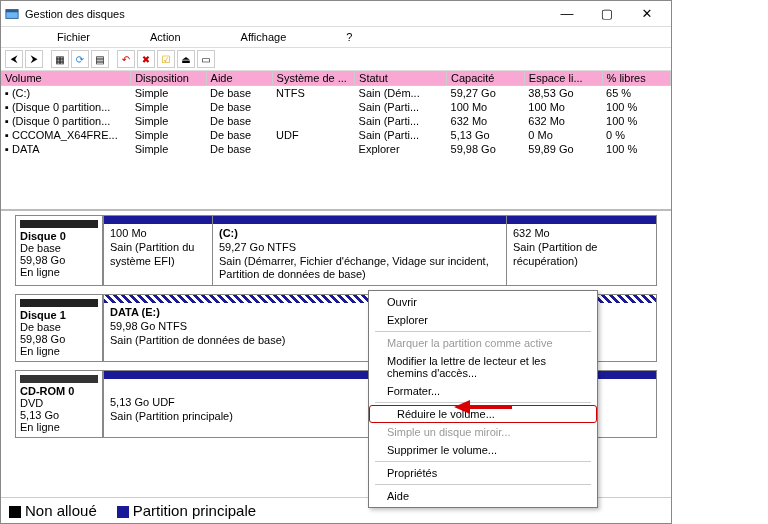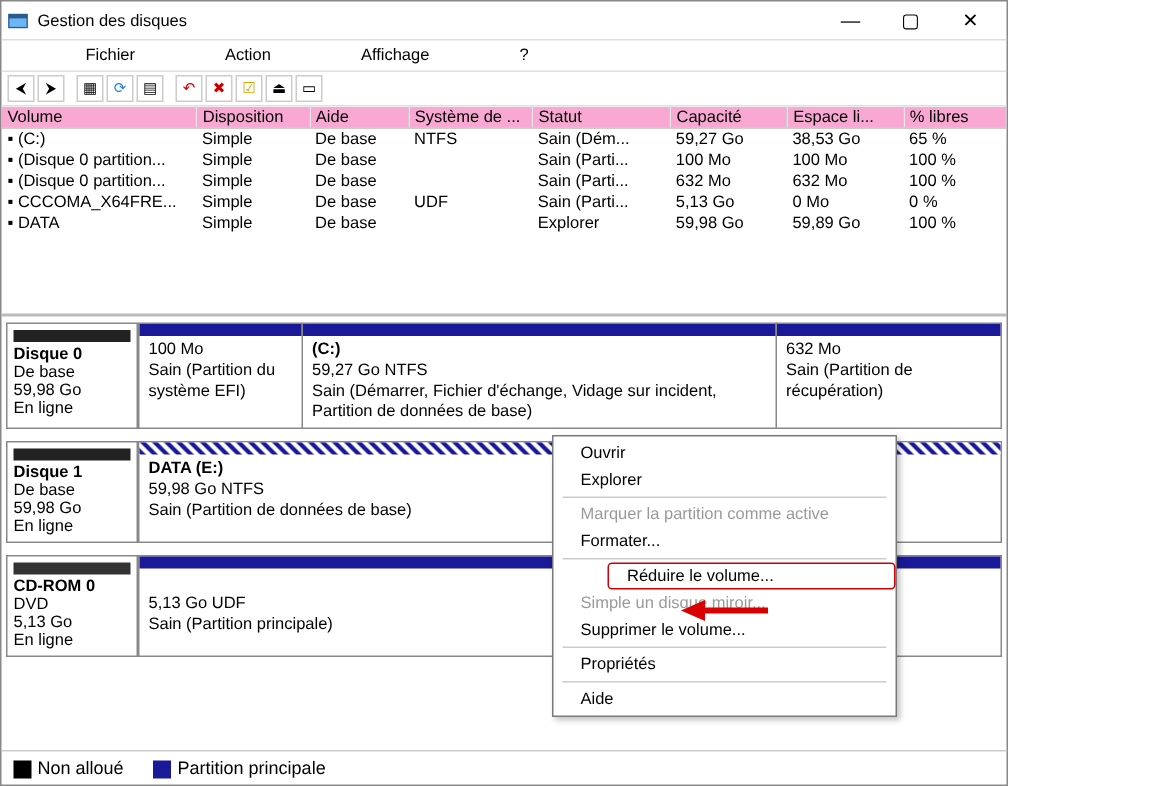--- a/index.html
+++ b/index.html
@@ -22,40 +22,40 @@
   .titlebar .winbtn { width:40px; height:24px; display:flex; align-items:center; justify-content:center; font-size:13px; }
   .menubar { display:flex; gap:4px; padding:2px 6px; border-bottom:1px solid #ddd; }
   .menubar span { padding:2px 6px;margin-left:44px; }
   .toolbar { display:flex; gap:2px; padding:2px 4px; border-bottom:1px solid #ddd; align-items:center; }
   .toolbar .tb { width:18px; height:18px; border:1px solid #ccc; display:flex; align-items:center; justify-content:center; font-size:10px; }
   .toolbar .tb.sep { border:none; width:4px; }
   .listpane { height:140px; overflow:auto; border-bottom:2px solid #bbb; }
   table.vol { width:100%; border-collapse:collapse; table-layout:fixed; }
   table.vol th, table.vol td { text-align:left; padding:1px 4px; white-space:nowrap; overflow:hidden; font-size:11px; }
   table.vol th { background:#f9a8d4; border-right:1px solid #ccc; border-bottom:1px solid #ccc; font-weight:normal; }
-  .diskpane { flex:1; overflow:auto; padding:4px 3px; }
+  .diskpane { flex:1; overflow:auto; padding:4px 14px; }
   .diskrow { display:flex; margin-bottom:8px; }
   .diskhdr { width:88px; border:1px solid #888; padding:4px; background:#fff; }
   .diskhdr .hicon { height:8px; background:#222; margin-bottom:2px; }
   .diskparts { flex:1; display:flex; }
   .part { border:1px solid #888; border-left:none; display:flex; flex-direction:column; }
   .part:first-child { border-left:1px solid #888; }
   .part .stripe { height:8px; background:#1a1a99; }
   .part .stripe.sel { background:linear-gradient(45deg,#1a1a99 25%,#fff 25%,#fff 50%,#1a1a99 50%,#1a1a99 75%,#fff 75%,#fff); background-size:8px 8px; }
   .part .pbody { padding:3px 6px; flex:1; font-size:11px; line-height:1.25; }
-  .legend { border-top:1px solid #ccc; padding:4px 8px; display:flex; gap:20px; align-items:flex-end; font-size:12px; }
+  .legend { border-top:1px solid #ccc; padding:4px 8px; display:flex; gap:20px; align-items:flex-end; font-size:15px; }
   .legend .sw { width:12px; height:12px; display:inline-block; vertical-align:middle; margin-right:4px; }
   .ctxmenu {
     position:absolute; left:368px; top:290px; width:230px;
     background:#fff; border:1px solid #7a7a7a; box-shadow:2px 2px 4px rgba(0,0,0,0.25);
     padding:2px 0; z-index:50;
   }
   .ctxmenu .mi { padding:3px 18px; font-size:11px; }
   .ctxmenu .mi.dis { color:#9a9a9a; }
-  .ctxmenu .mi.hl { border:1.5px solid #c00; border-radius:3px; padding:2px 12px;margin-left:36px; }
+  .ctxmenu .mi.hl { border:1.5px solid #c00; border-radius:3px; padding:2px 27px; }
   .ctxmenu .sep { height:1px; background:#ccc; margin:2px 6px; }
   .red-arrow {
     position:absolute; left:454px; top:397px; z-index:60;
   }
   .red-arrow svg { width:60px; height:20px; }
 </style>
 </head>
 <body>
 
 <div class="window">
@@ -257,20 +257,21 @@
     <span><span class="sw" style="background:#1a1a99"></span><span>Partition principale</span></span>
   </div>
 
 </div>
 
 <div class="ctxmenu">
   <div class="mi">Ouvrir</div>
   <div class="mi">Explorer</div>
   <div class="sep"></div>
   <div class="mi dis">Marquer la partition comme active</div>
+  <div class="mi">Modifier la lettre de lecteur et les chemins d'accès...</div>
   <div class="mi">Formater...</div>
   <div class="sep"></div>
   <div class="mi hl">Réduire le volume...</div>
   <div class="mi dis">Simple un disque miroir...</div>
   <div class="mi">Supprimer le volume...</div>
   <div class="sep"></div>
   <div class="mi">Propriétés</div>
   <div class="sep"></div>
   <div class="mi">Aide</div>
 </div>

